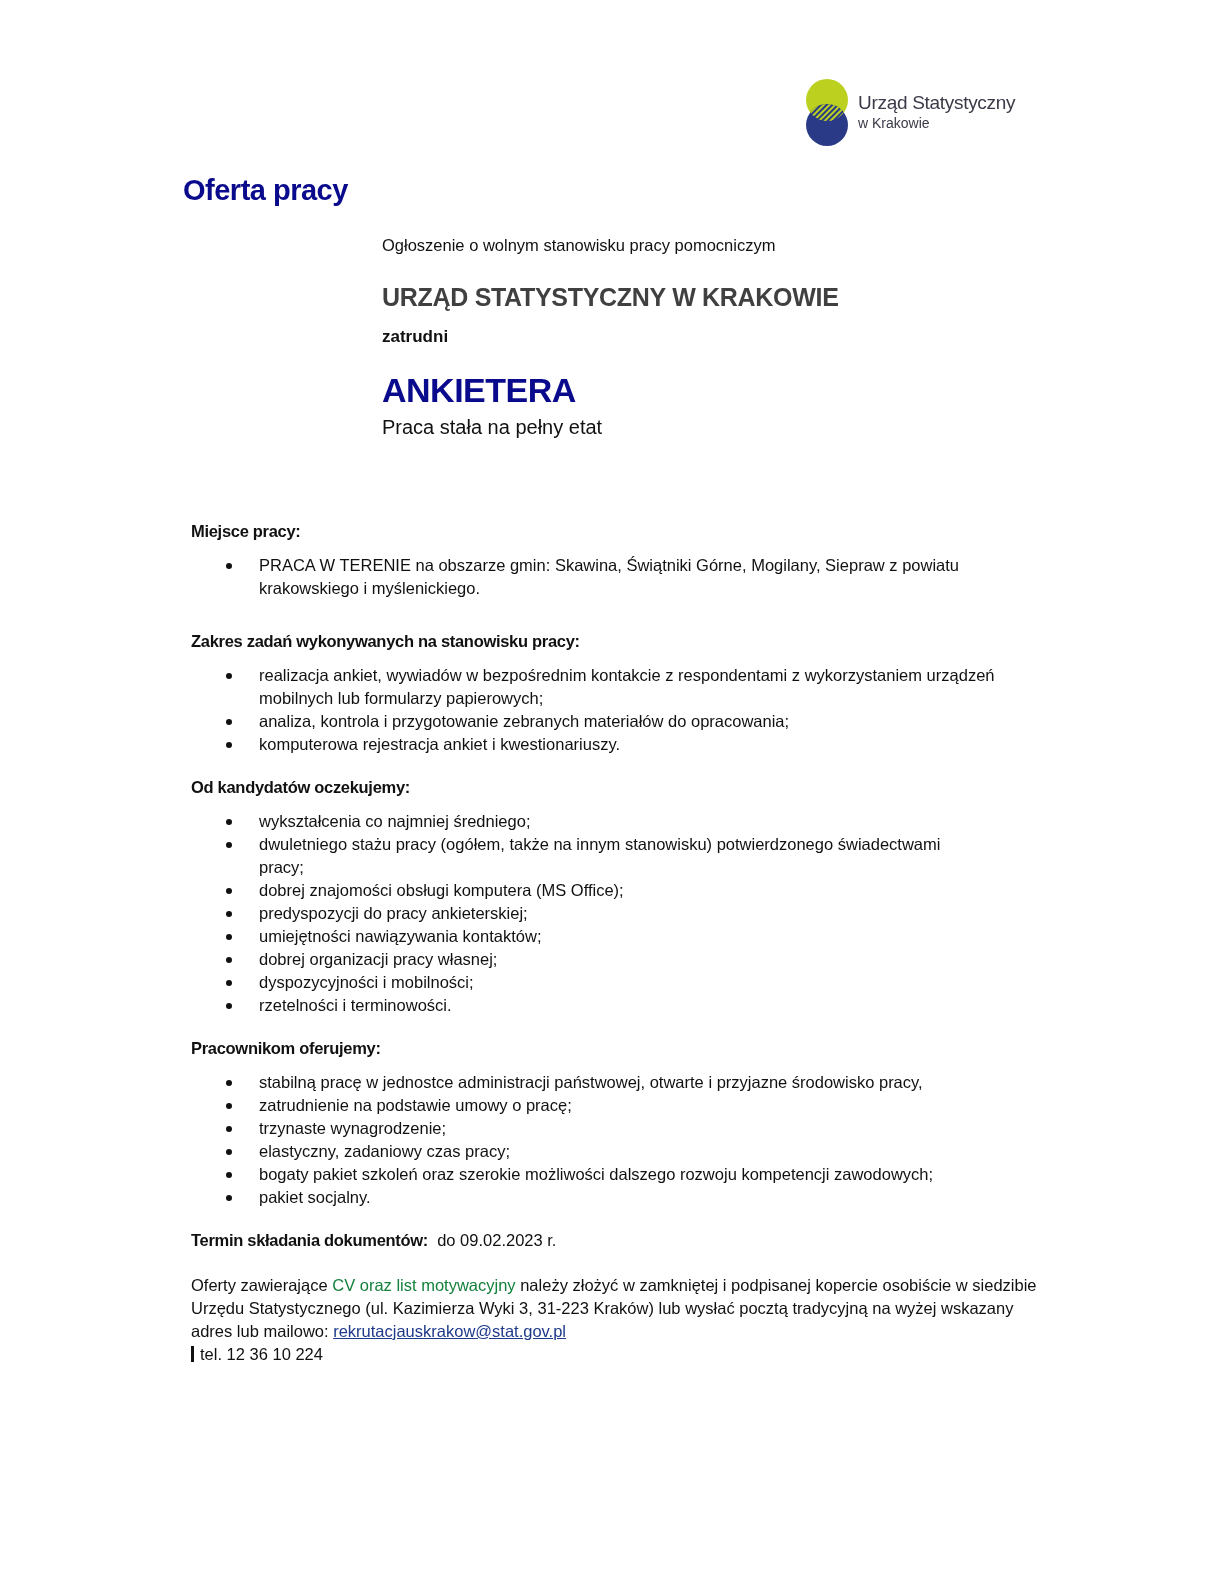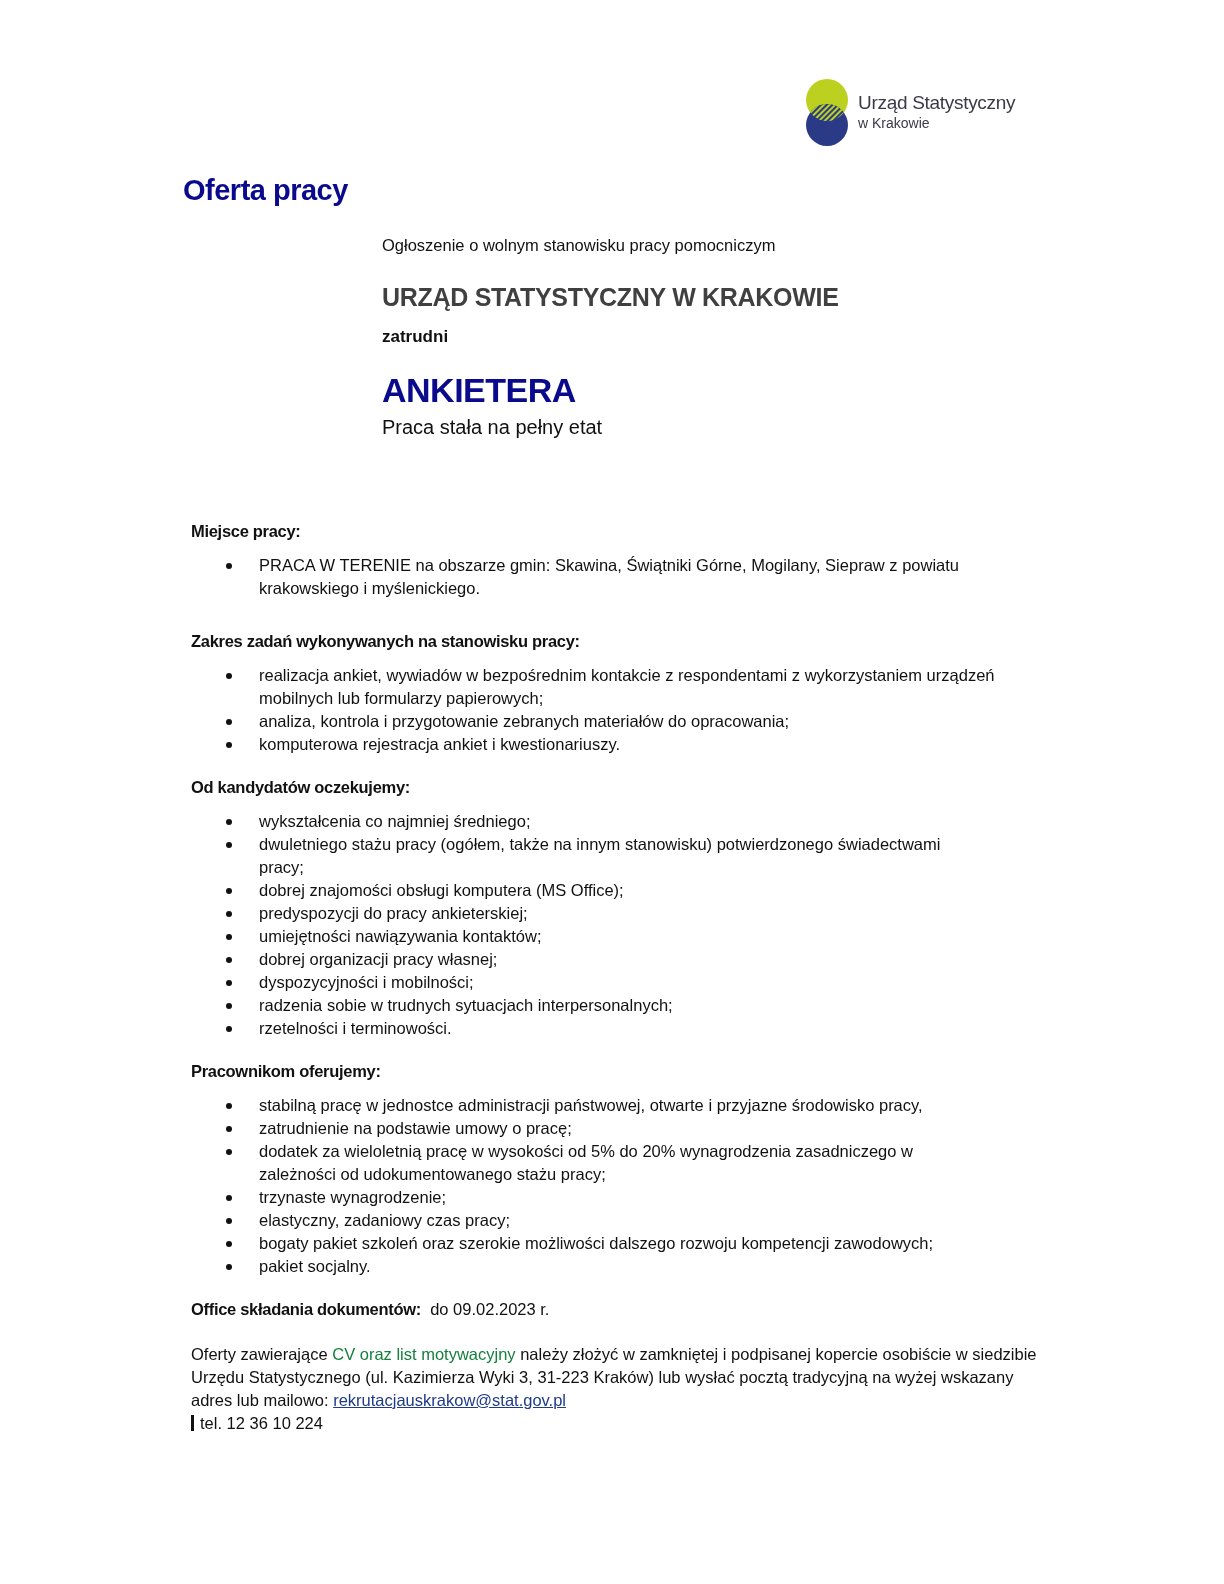--- a/index.html
+++ b/index.html
@@ -93,40 +93,38 @@
   <div class="section">
     <div class="section-heading">Od kandydatów oczekujemy:</div>
     <ul class="items">
       <li>wykształcenia co najmniej średniego;</li>
       <li style="padding-right:110px">dwuletniego stażu pracy (ogółem, także na innym stanowisku) potwierdzonego świadectwami pracy;</li>
       <li>dobrej znajomości obsługi komputera (MS Office);</li>
       <li>predyspozycji do pracy ankieterskiej;</li>
       <li>umiejętności nawiązywania kontaktów;</li>
       <li>dobrej organizacji pracy własnej;</li>
       <li>dyspozycyjności i mobilności;</li>
-      <li>radzenia sobie w trudnych sytuacjach interpersonalnych;</li>
       <li>rzetelności i terminowości.</li>
     </ul>
   </div>
 
   <div class="section">
     <div class="section-heading">Pracownikom oferujemy:</div>
     <ul class="items">
       <li>stabilną pracę w jednostce administracji państwowej, otwarte i przyjazne środowisko pracy,</li>
       <li>zatrudnienie na podstawie umowy o pracę;</li>
-      <li style="padding-right:60px">dodatek za wieloletnią pracę w wysokości od 5% do 20% wynagrodzenia zasadniczego w zależności od udokumentowanego stażu pracy;</li>
       <li>trzynaste wynagrodzenie;</li>
       <li>elastyczny, zadaniowy czas pracy;</li>
       <li>bogaty pakiet szkoleń oraz szerokie możliwości dalszego rozwoju kompetencji zawodowych;</li>
       <li>pakiet socjalny.</li>
     </ul>
   </div>
 
   <div class="deadline">
-    <span class="deadline-label">Office składania dokumentów:</span>&nbsp;
+    <span class="deadline-label">Termin składania dokumentów:</span>&nbsp;
     <span>do 09.02.2023 r.</span>
   </div>
 
   <div class="info">
     <span>Oferty zawierające </span><span class="accent">CV oraz list motywacyjny</span><span> należy złożyć w zamkniętej i podpisanej kopercie osobiście w siedzibie Urzędu Statystycznego (ul. Kazimierza Wyki 3, 31-223 Kraków) lub wysłać pocztą tradycyjną na wyżej wskazany adres lub mailowo: </span>
     <a href="#">rekrutacjauskrakow@stat.gov.pl</a>
     <br>
     <span class="phone-bar"></span><span>tel. 12 36 10 224</span>
   </div>
 </div>

